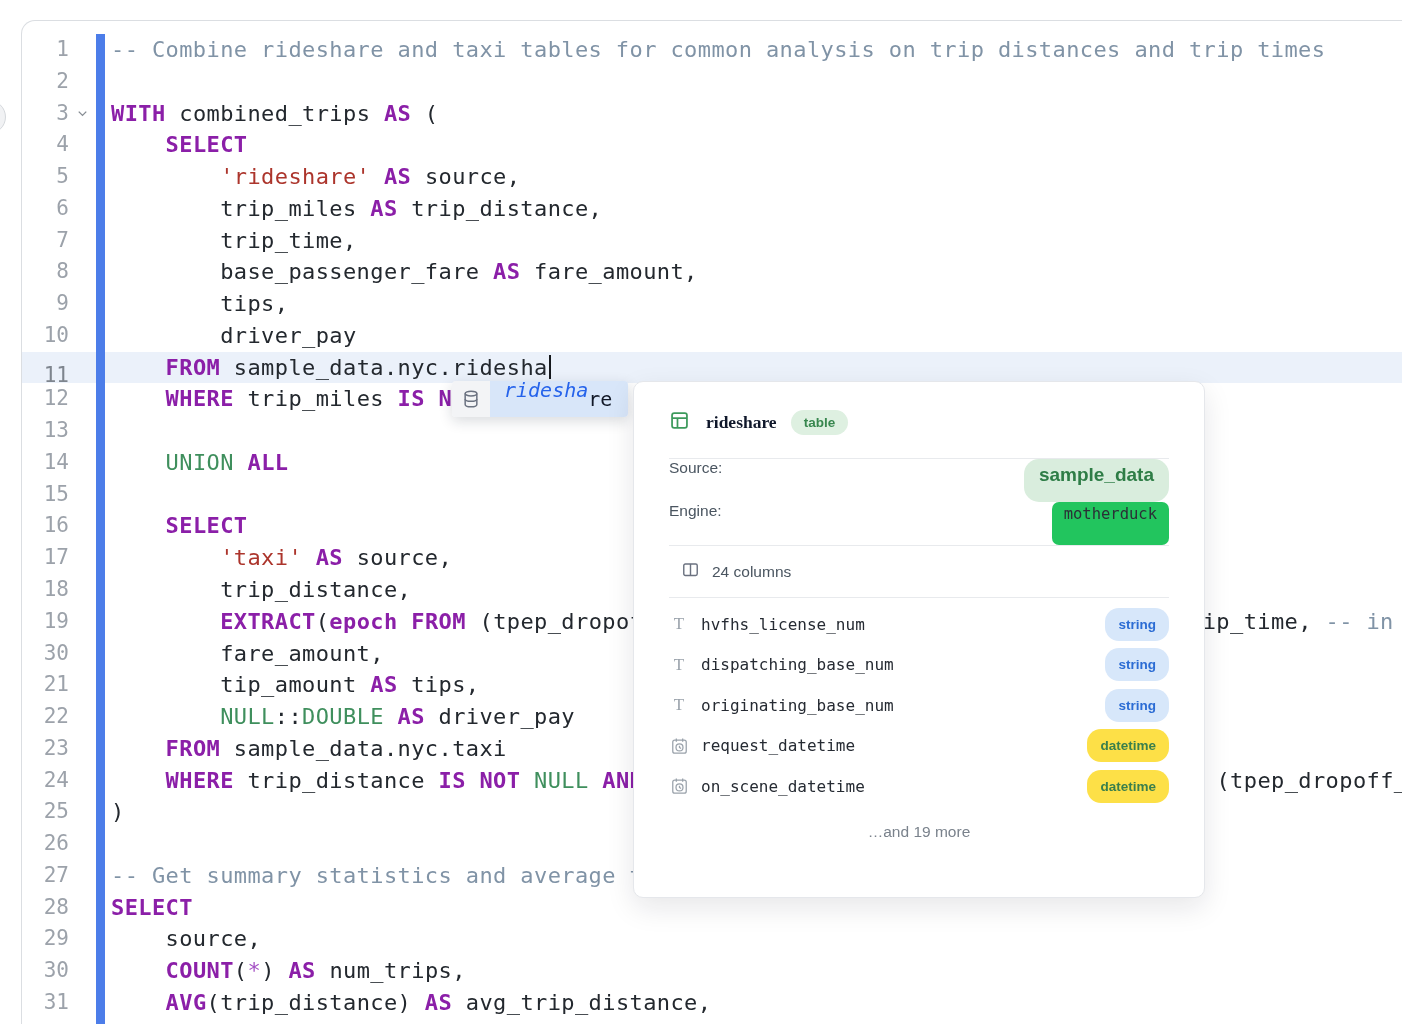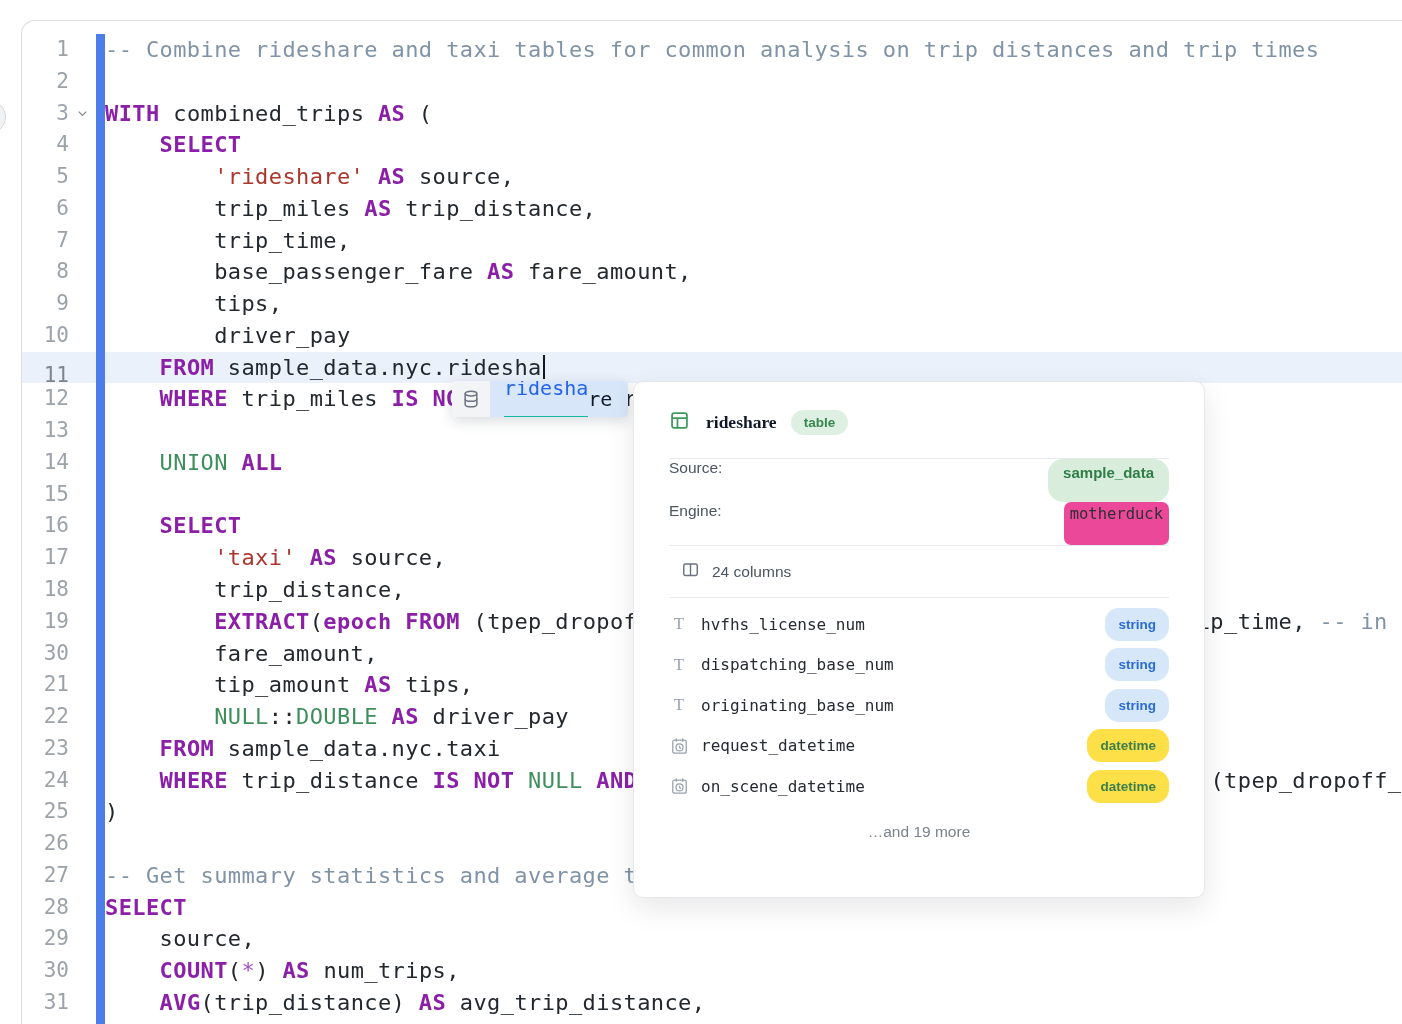--- a/index.html
+++ b/index.html
@@ -11,60 +11,60 @@
          border:1px solid #DBDEE2;border-right:none;border-bottom:none;
          border-top-left-radius:14px;background:#fff;overflow:hidden;}
   .code-lines{position:absolute;left:0;top:13px;width:100%;}
   .row{display:flex;height:31.77px;line-height:31.77px;white-space:pre;}
   .row.active{background:#EBF1FA;}
   .ln{width:47px;flex:0 0 47px;text-align:right;color:#9CA2AA;
       font-family:"DejaVu Sans Mono",monospace;font-size:21px;}
   .row.active .ln{color:#7E858E;margin-top:8px;}
   .fold{width:27px;flex:0 0 27px;display:flex;align-items:center;justify-content:center;}
   .bar{width:9px;flex:0 0 9px;background:#4C7DE9;}
-  .code{flex:1;font-family:"DejaVu Sans Mono",monospace;
+  .code{flex:1;padding-left:6px;font-family:"DejaVu Sans Mono",monospace;
         font-size:22px;letter-spacing:0.4px;color:#23282E;overflow:hidden;}
   .tk-kw{color:#8B1FA8;font-weight:bold;}
   .tk-g{color:#3F8F5D;}
   .tk-str{color:#AC352C;}
   .tk-cm{color:#8093A6;}
   .tk-id{color:#23282E;}
   .tk-star{color:#A44FC4;}
   .cursor{display:inline-block;width:2px;height:24px;background:#15181C;
           vertical-align:middle;margin-left:1px;transform:translateY(-2px);}
 
   
   .collapse-handle{position:absolute;left:-28px;top:100px;width:32px;height:32px;
                    border-radius:50%;background:#F1F2F4;border:1px solid #D5D8DC;}
 
   
   .ac{position:absolute;left:452px;top:381px;height:36px;display:flex;z-index:5;
       border-radius:4px;box-shadow:0 4px 14px rgba(20,30,50,.16);overflow:hidden;}
   .ac-icon{width:38px;background:#F3F4F6;display:flex;align-items:center;justify-content:center;}
   .ac-item{background:#D8E6F9;display:flex;align-items:center;padding:0 16px 0 14px;
            font-family:"DejaVu Sans Mono",monospace;font-size:20px;color:#111827;}
-  .ac-item .m{color:#2563EB;border-bottom:6px solid #14b8a6;padding-bottom:16px;}
+  .ac-item .m{color:#2563EB;border-bottom:2px solid #14b8a6;padding-bottom:16px;font-style:italic;}
 
   
   .card{position:absolute;left:633px;top:381px;width:572px;height:517px;z-index:6;
         background:#fff;border:1px solid #E5E7EB;border-radius:10px;
         box-shadow:0 10px 28px rgba(16,24,40,.10);box-sizing:border-box;
         padding:0 35px;}
   .card-head{display:flex;align-items:center;height:72px;padding-top:4px;}
   .card-title{font-size:17.5px;font-weight:bold;color:#0F172A;margin-left:16px;font-family:Liberation Serif, serif;}
   .badge{margin-left:14px;background:#DEF0E1;color:#38874F;font-weight:bold;
          font-size:13.5px;padding:5px 13px;border-radius:14px;}
   .hr{height:1px;background:#E8EAED;}
   .kv{display:flex;justify-content:space-between;height:43px;}
   .kv:first-of-type{margin-top:6px;}
   .kv-label{font-size:15.5px;color:#4A5560;}
-  .pill-green{background:#D9EDDD;color:#2E7D46;font-weight:bold;font-size:15px;
+  .pill-green{background:#D9EDDD;color:#2E7D46;font-weight:bold;font-size:19px;
               padding:5px 15px;border-radius:15px;}
-  .pill-gray{background:#ec4899;color:#2B3036;font-size:15.5px;
-             font-family:"DejaVu Sans Mono",monospace;padding:3px 6px;border-radius:7px;}
+  .pill-gray{background:#22c55e;color:#2B3036;font-size:15.5px;
+             font-family:"DejaVu Sans Mono",monospace;padding:3px 12px;border-radius:7px;}
   .cols-count{display:flex;align-items:center;height:51px;color:#4A5560;font-size:15.5px;}
   .cols-count span{margin-left:12px;}
   .col-list{padding-top:6px;}
   .col-row{display:flex;align-items:center;height:40.5px;}
   .col-icon{width:20px;display:flex;align-items:center;justify-content:center;flex:0 0 20px;}
   .t-glyph{font-family:"Liberation Serif",serif;font-size:17px;color:#9AA2AB;}
   .col-name{margin-left:12px;flex:1;font-family:"DejaVu Sans Mono",monospace;
             font-size:16px;color:#262B33;}
   .type-badge{font-size:13.5px;font-weight:bold;padding:9px 13px;border-radius:14px;}
   .type-string{background:#D7E7FA;color:#2B6CD4;}

